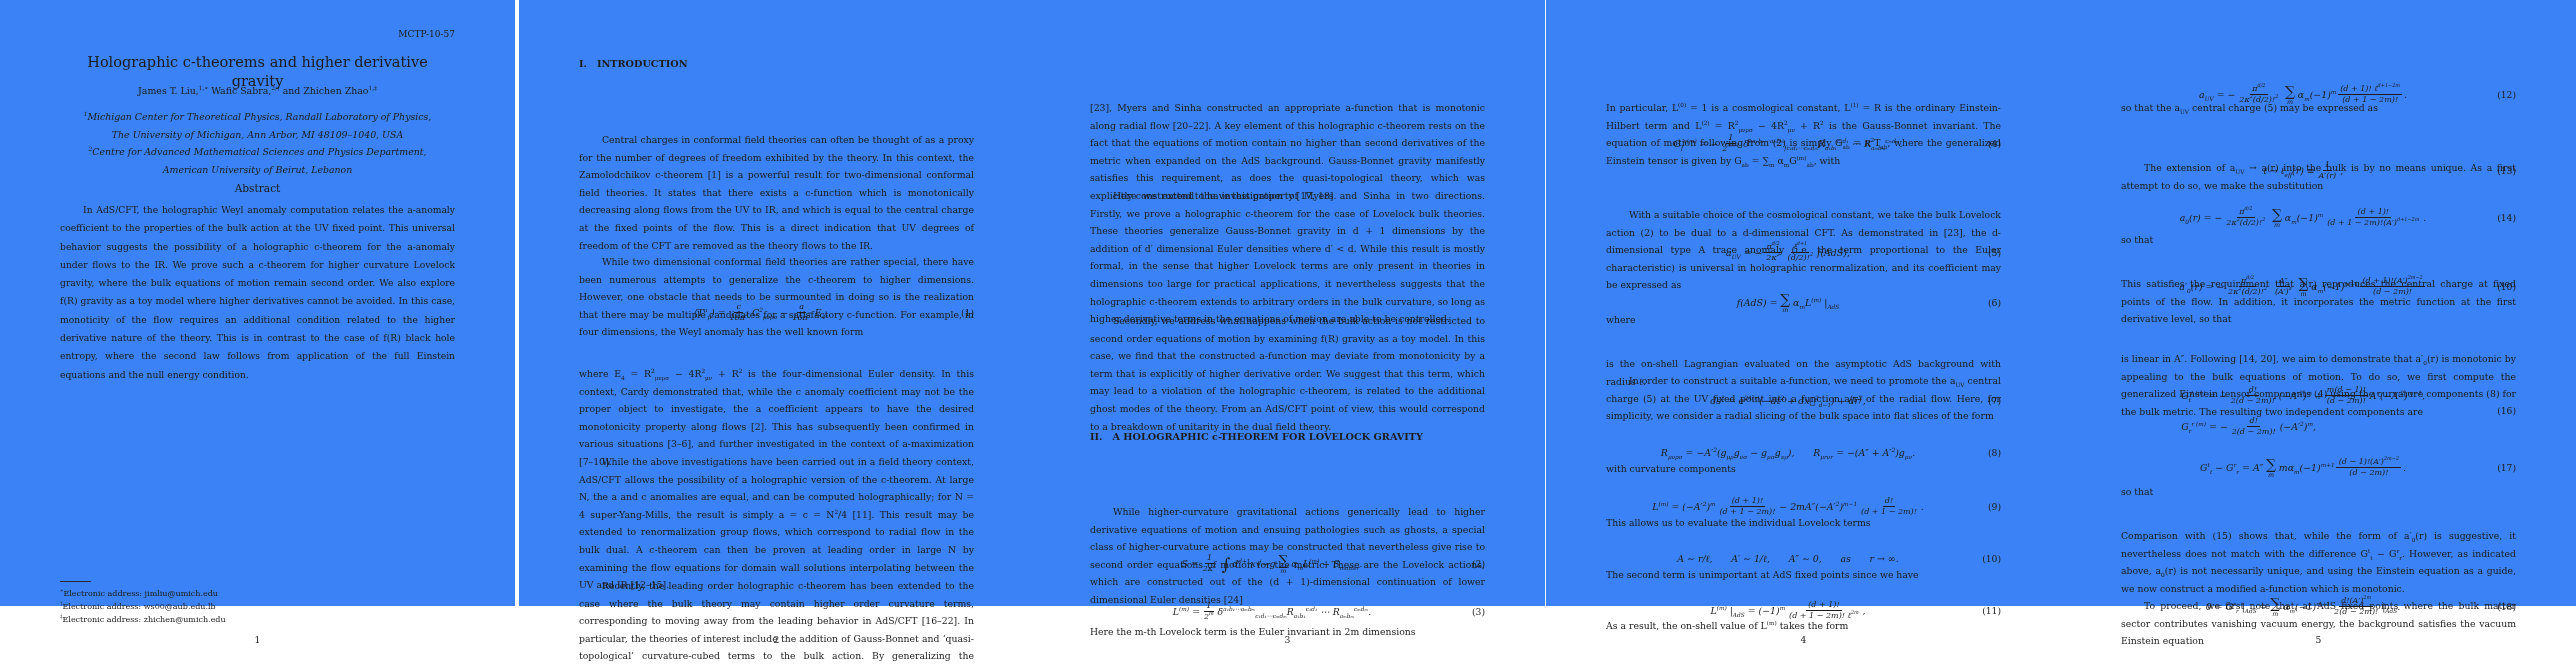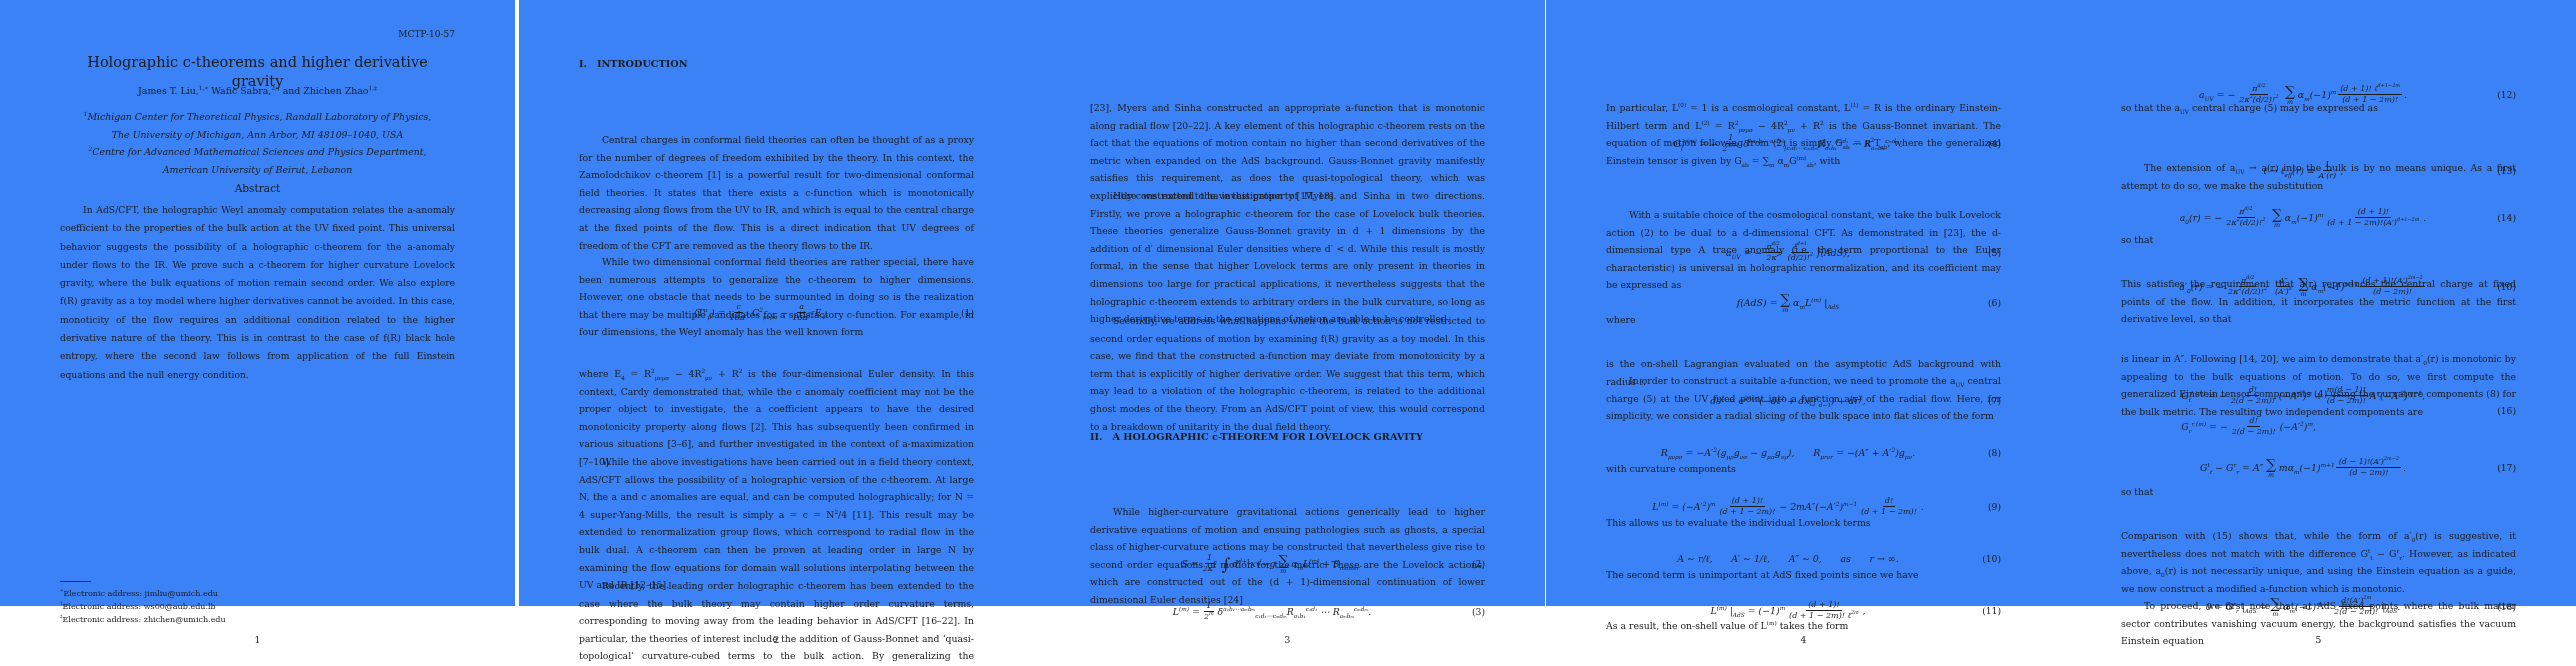--- a/index.html
+++ b/index.html
@@ -102,20 +102,21 @@
             <span>d<sup>d+1</sup>x√−g </span>
             <div class="sum">
               <div class="sg">∑</div>
               <div class="sb">m</div>
             </div>
             <span>α<sub>m</sub>L<sup>(m)</sup> + S<sub>matter</sub>.</span>
           </div>
         </div>
         <div class="eq-num">(2)</div>
       </div>
+      <div class="block para" style="top: 583px;">Here the m-th Lovelock term is the Euler invariant in 2m dimensions</div>
       <div class="block eq" style="top: 596px;">
         <div class="eq-body">
           <div class="eq-row">
             <span>L<sup>(m)</sup> = </span>
             <div class="frac">
               <div class="fn">1</div>
               <div class="fd">2<sup>m</sup></div>
             </div>
             <span>δ<sup>a₁b₁⋯aₘbₘ</sup><sub>c₁d₁⋯cₘdₘ</sub>R<sub>a₁b₁</sub><sup>c₁d₁</sup> ⋯ R<sub>aₘbₘ</sub><sup>cₘdₘ</sup>.</span>
           </div>

